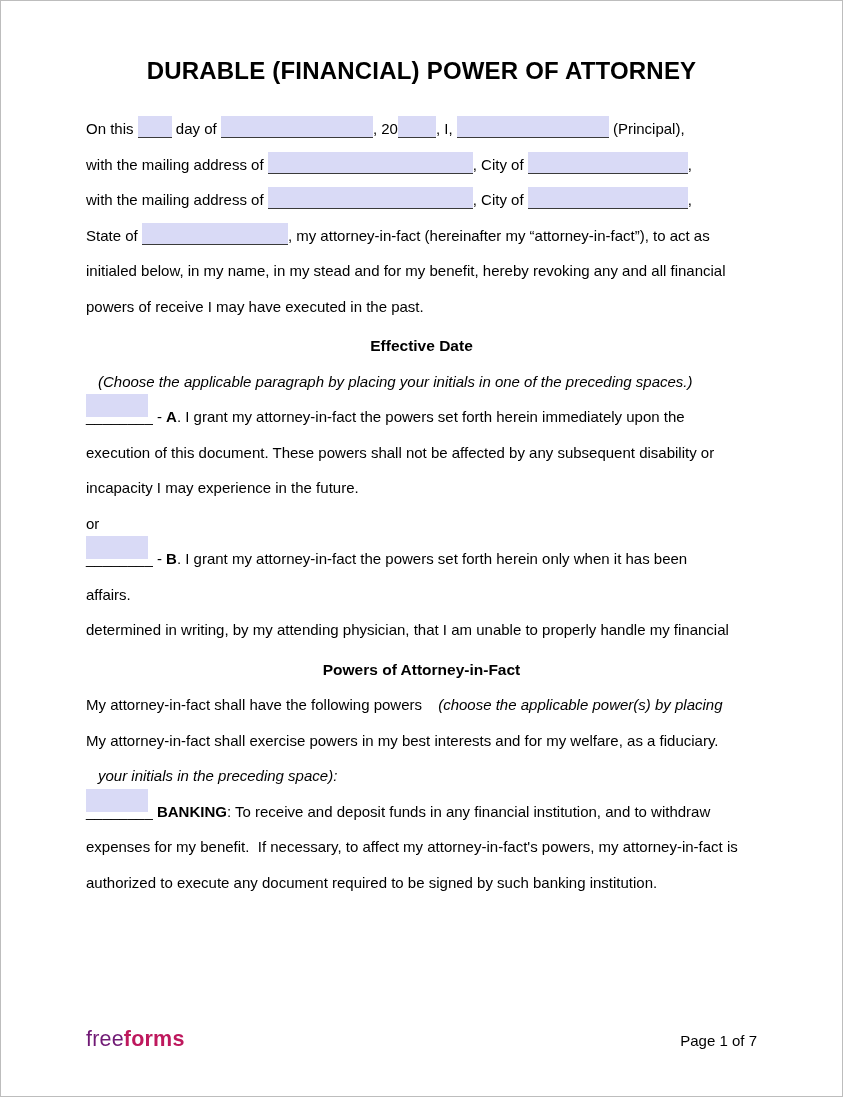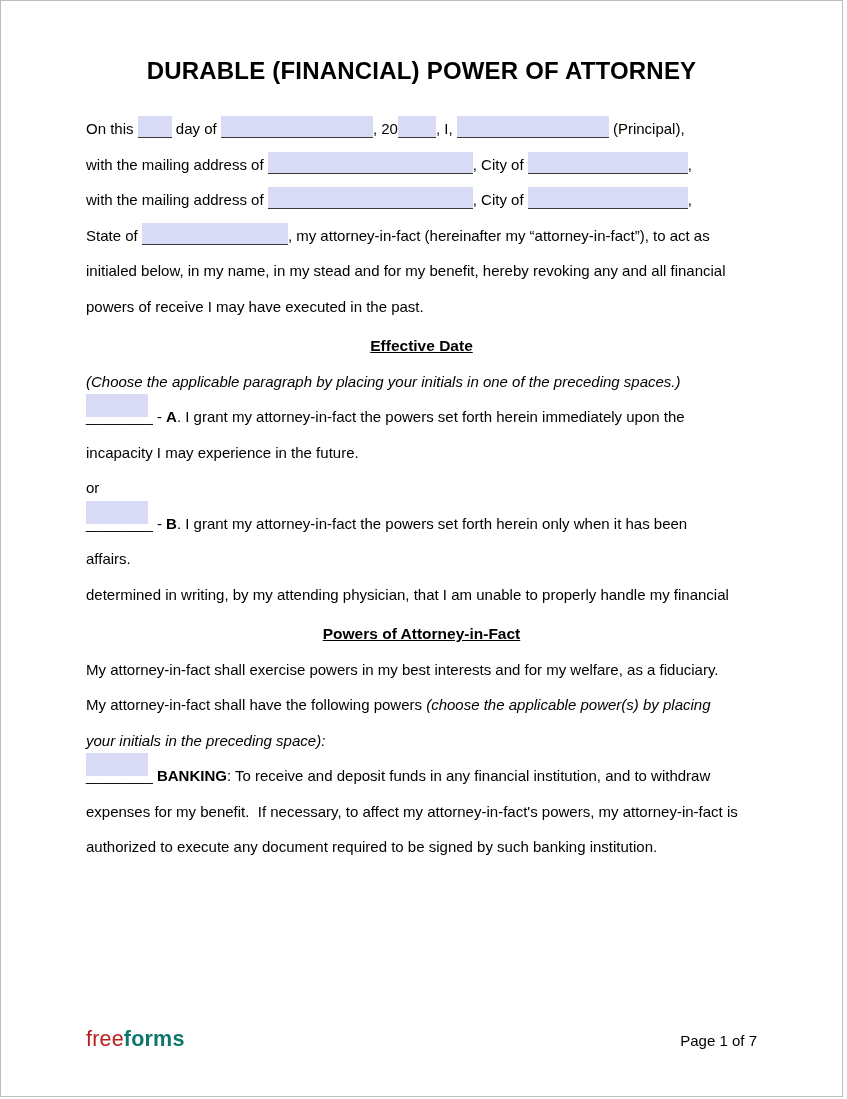--- a/index.html
+++ b/index.html
@@ -23,40 +23,39 @@
     font-size: 24px;
     font-weight: bold;
     letter-spacing: .2px;
   }
   .body-text { margin-top: 26px; }
   .line { line-height: 35.5px; white-space: pre; font-size: 15px; }
   .heading {
     text-align: center;
     font-weight: bold;
     font-size: 15.5px;
-    text-decoration: underline;
     margin-top: 4px;
   }
   .blank {
     display: inline-block;
     height: 22px;
     vertical-align: -4px;
     border-bottom: 1px solid #3a3a3a;
     background: #d9daf6;
   }
   .fw34{width:34px} .fw38{width:38px} .fw140{width:140px} .fw146{width:146px}
   .fw152{width:152px} .fw160{width:160px} .fw205{width:205px}
   .opt { position: relative; }
   .initials-box {
     position: absolute;
     left: 0; top: -5px;
     width: 62px; height: 23px;
     background: #d9daf6;
   }
-  i { font-style: italic; }
+  i { font-style: italic; margin-left: 12px; }
   b { font-weight: bold; }
   .footer {
     position: absolute;
     left: 85px; right: 85px; bottom: 44px;
     display: flex;
     justify-content: space-between;
     align-items: flex-end;
   }
   .logo { font-size: 21.5px; letter-spacing: .2px; }
   .logo .forms { font-weight: bold; }
@@ -79,44 +78,45 @@
       <div class="line">powers of receive I may have executed in the past.</div>
     </div>
 
     <div class="line heading">Effective Date</div>
 
     <div class="line"><i>(Choose the applicable paragraph by placing your initials in one of the preceding spaces.)</i></div>
 
     <div class="para opt">
       <span class="initials-box" style="background-color: rgb(217, 218, 246);"></span>
       <div class="line"><span>________ - </span><b>A</b><span>. I grant my attorney-in-fact the powers set forth herein immediately upon the</span></div>
+      <div class="line">execution of this document. These powers shall not be affected by any subsequent disability or</div>
       <div class="line">incapacity I may experience in the future.</div>
     </div>
 
     <div class="line">or</div>
 
     <div class="para opt">
       <span class="initials-box" style="background-color: rgb(217, 218, 246);"></span>
       <div class="line"><span>________ - </span><b>B</b><span>. I grant my attorney-in-fact the powers set forth herein only when it has been</span></div>
       <div class="line">affairs.</div>
       <div class="line">determined in writing, by my attending physician, that I am unable to properly handle my financial</div>
     </div>
 
     <div class="line heading">Powers of Attorney-in-Fact</div>
 
+    <div class="line"><span>My attorney-in-fact shall have the following powers </span><i>(choose the applicable power(s) by placing</i></div>
     <div class="line">My attorney-in-fact shall exercise powers in my best interests and for my welfare, as a fiduciary.</div>
-    <div class="line"><span>My attorney-in-fact shall have the following powers </span><i>(choose the applicable power(s) by placing</i></div>
     <div class="line"><i>your initials in the preceding space):</i></div>
 
     <div class="para opt">
       <span class="initials-box" style="background-color: rgb(217, 218, 246);"></span>
       <div class="line"><span>________ </span><b>BANKING</b><span>: To receive and deposit funds in any financial institution, and to withdraw</span></div>
       <div class="line">expenses for my benefit.  If necessary, to affect my attorney-in-fact's powers, my attorney-in-fact is</div>
       <div class="line">authorized to execute any document required to be signed by such banking institution.</div>
     </div>
 
   </div>
 
   <div class="footer">
-    <div class="logo"><span class="free" style="color: #b91c1c;">free</span><span class="forms" style="color: #0f766e;">forms</span></div>
+    <div class="logo"><span class="free" style="color: #701a75;">free</span><span class="forms" style="color: #be185d;">forms</span></div>
     <div class="pagenum">Page 1 of 7</div>
   </div>
 </div>
 
 </body></html>

